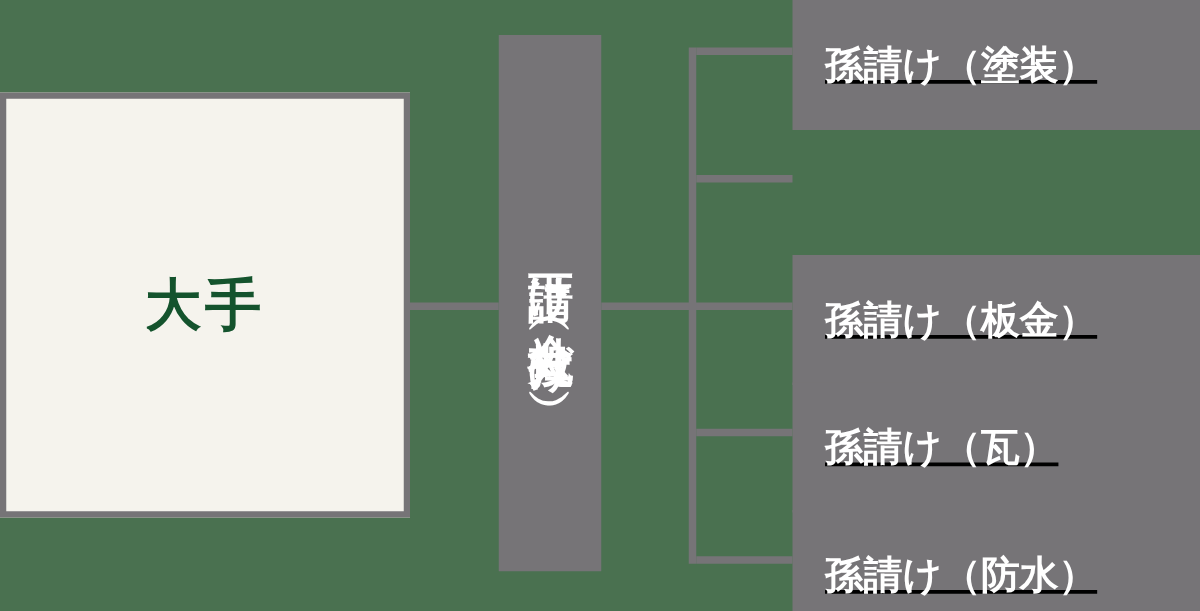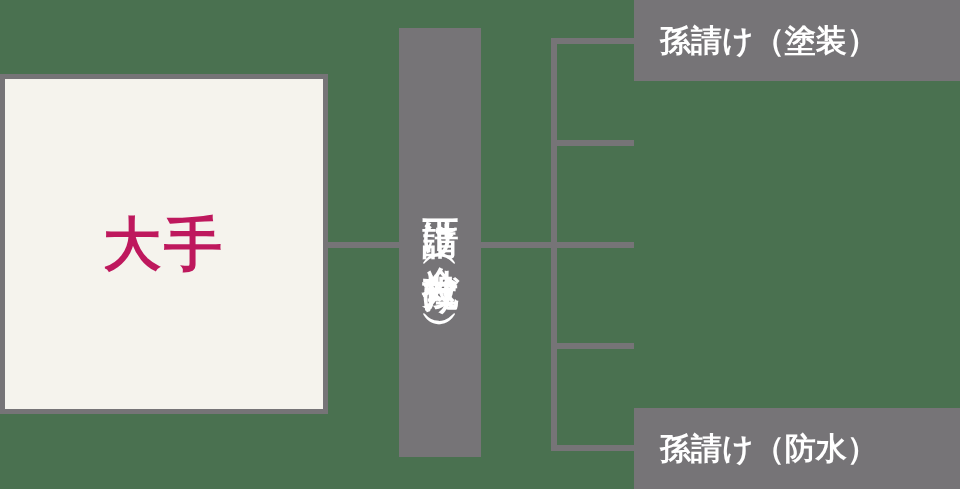--- a/index.html
+++ b/index.html
@@ -33,22 +33,22 @@
     height: 340px;
     box-sizing: border-box;
     background: #f5f3ed;
     border: 5px solid #767477;
     display: flex;
     flex-direction: column;
     align-items: center;
     justify-content: center;
   }
   .left-box .line-text {
-    color: #be185d;
-    font-size: 58px;
+    color: #14532d;
+    font-size: 45px;
     line-height: 60px;
     font-weight: bold;
     letter-spacing: 3px;
     white-space: nowrap;
   }
 
   
   .middle-box {
     position: absolute;
     left: 399px;
@@ -68,24 +68,25 @@
     font-weight: bold;
     letter-spacing: 2px;
     white-space: nowrap;
   }
 
   
   .right-box {
     position: absolute;
     left: 634px;
     width: 326px;
-    height: 81px;
+    height: 104px;
     background: #767477;
     display: flex;
     align-items: center;
+    text-decoration: underline;
   }
   .right-box .label {
     color: #ffffff;
     font-size: 31px;
     font-weight: bold;
     padding-left: 26px;
     white-space: nowrap;
   }
   .rb-0 { top: 0; }
   .rb-1 { top: 102px; }
@@ -113,17 +114,23 @@
     <div class="line-text">大手</div>
   </div>
 
   <div class="middle-box">
     <div class="vtext">下請け会社（丸投げ）</div>
   </div>
 
   <div class="right-box rb-0">
     <div class="label">孫請け（塗装）</div>
   </div>
+  <div class="right-box rb-2">
+    <div class="label">孫請け（板金）</div>
+  </div>
+  <div class="right-box rb-3">
+    <div class="label">孫請け（瓦）</div>
+  </div>
   <div class="right-box rb-4">
     <div class="label">孫請け（防水）</div>
   </div>
 
 </div>
 
 </body></html>

